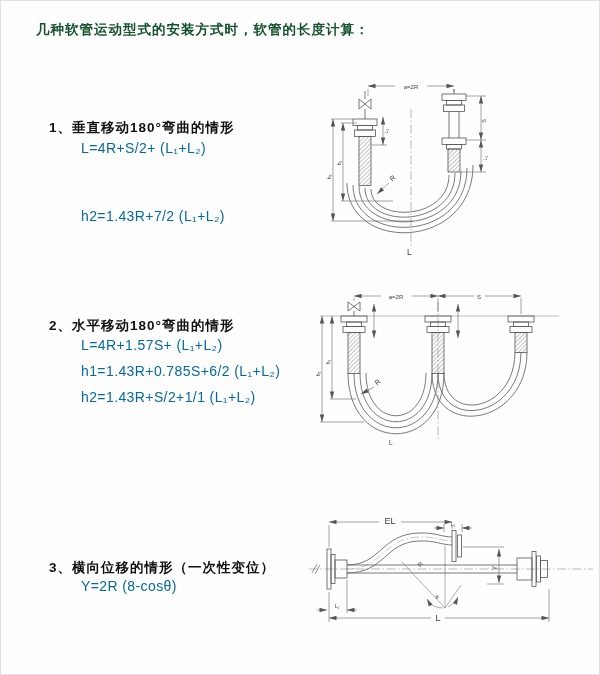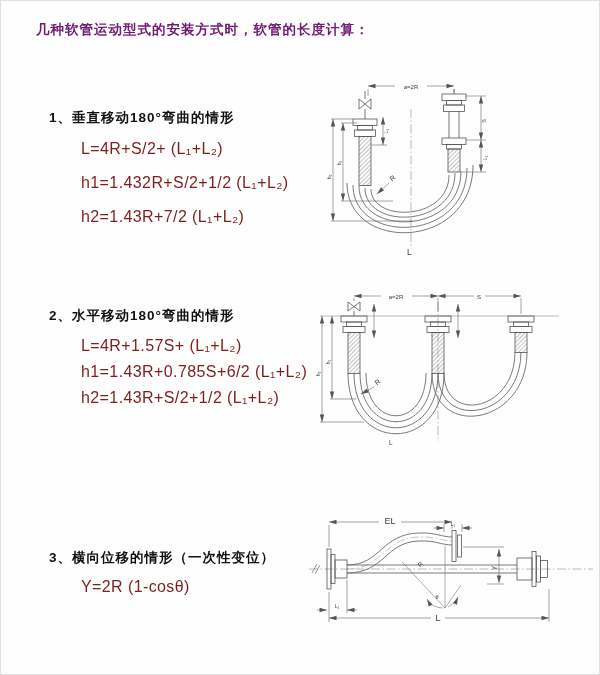--- a/index.html
+++ b/index.html
@@ -1,41 +1,40 @@
 <!DOCTYPE html>
 <html><head>
 <meta charset="utf-8">
 <style>
   html,body{margin:0;padding:0;background:#fff;}
   .canvas{position:relative;width:600px;height:675px;background:#fefefe;border:1px solid #e0e0e0;box-sizing:border-box;overflow:hidden;font-family:"Liberation Sans","DejaVu Sans",sans-serif;color:#161616;}
-  .title{position:absolute;left:35px;top:20px;font-size:13.5px;font-weight:bold;letter-spacing:1px;color:#701a75;}
-  .sec-heading{position:absolute;font-size:13.5px;font-weight:bold;letter-spacing:1px;color:#111;white-space:nowrap;}
-  .formula{position:absolute;left:80px;font-size:16px;color:#7f1d1d;letter-spacing:.4px;white-space:nowrap;}
+  .title{position:absolute;left:35px;top:20px;font-size:13.5px;font-weight:bold;letter-spacing:1px;color:#14532d;}
+  .sec-heading{position:absolute;font-size:13.5px;font-weight:bold;letter-spacing:1px;color:#111;white-space:nowrap;margin-top:10px;}
+  .formula{position:absolute;left:80px;font-size:14px;color:#0369a1;letter-spacing:.4px;white-space:nowrap;}
   svg.diag{position:absolute;}
   svg text{font-family:"Liberation Sans","DejaVu Sans",sans-serif;fill:#3c3c3c;}
 </style>
 </head>
 <body>
 
 <div class="canvas">
 
   <div class="title">几种软管运动型式的安装方式时，软管的长度计算：</div>
 
   <div class="sec-heading" style="left:48px;top:108px">1、垂直移动180°弯曲的情形</div>
   <div class="formula" style="top:139px">L=4R+S/2+ (L₁+L₂)</div>
-  <div class="formula" style="top:173px">h1=1.432R+S/2+1/2 (L₁+L₂)</div>
   <div class="formula" style="top:207px">h2=1.43R+7/2 (L₁+L₂)</div>
 
   <div class="sec-heading" style="left:48px;top:306px">2、水平移动180°弯曲的情形</div>
   <div class="formula" style="top:336px">L=4R+1.57S+ (L₁+L₂)</div>
   <div class="formula" style="top:362px">h1=1.43R+0.785S+6/2 (L₁+L₂)</div>
-  <div class="formula" style="top:388px">h2=1.43R+S/2+1/2 (L₁+L₂)</div>
+  <div class="formula" style="top:388px">h2=1.43R+S/2+1/1 (L₁+L₂)</div>
 
   <div class="sec-heading" style="left:48px;top:548px">3、横向位移的情形（一次性变位）</div>
-  <div class="formula" style="top:577px">Y=2R (1-cosθ)</div>
+  <div class="formula" style="top:577px">Y=2R (8-cosθ)</div>
 
   <svg class="diag" style="left:312px;top:72px" width="285" height="195" viewBox="0 0 285 195">
     <defs>
       <pattern id="d1h" patternUnits="userSpaceOnUse" width="3" height="3" patternTransform="rotate(45)">
         <line x1="0" y1="0" x2="0" y2="3" stroke="#8a8a8a" stroke-width="1"></line>
       </pattern>
       <marker id="d1a" markerWidth="9" markerHeight="7" refX="8" refY="3" orient="auto-start-reverse" markerUnits="userSpaceOnUse">
         <path d="M0.5,0.8 L8,3 L0.5,5.2 Z" fill="#555"></path>
       </marker>
     </defs>

